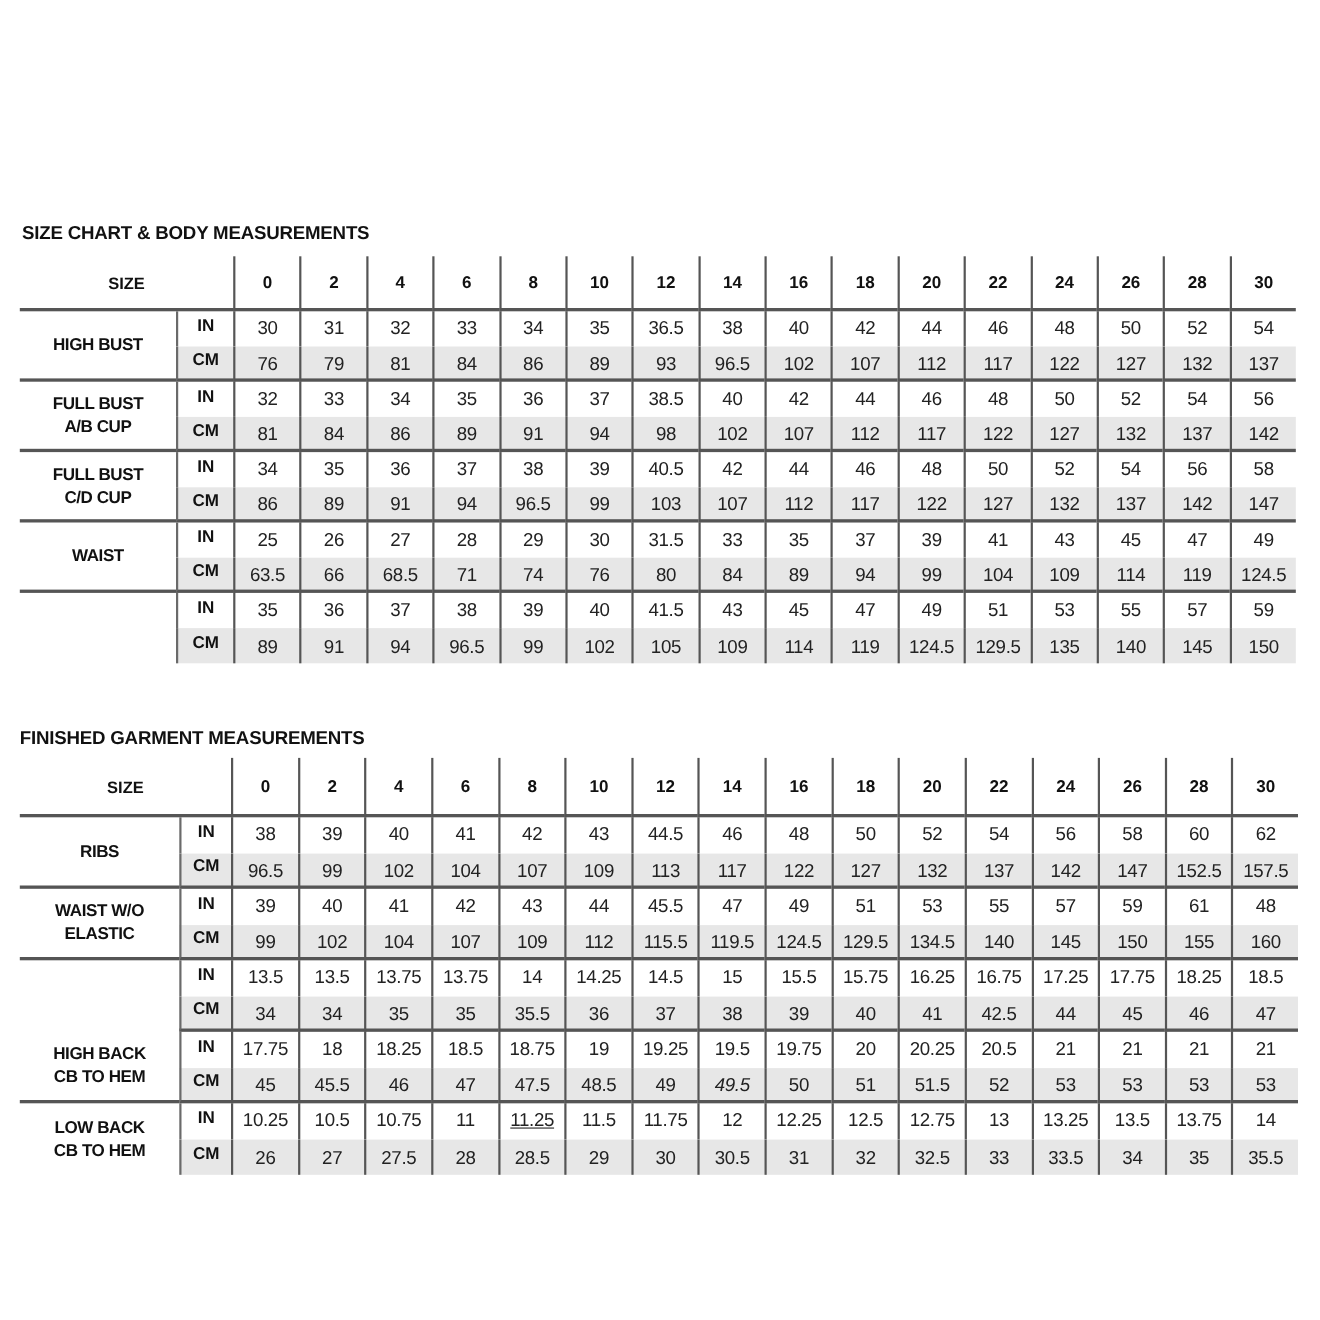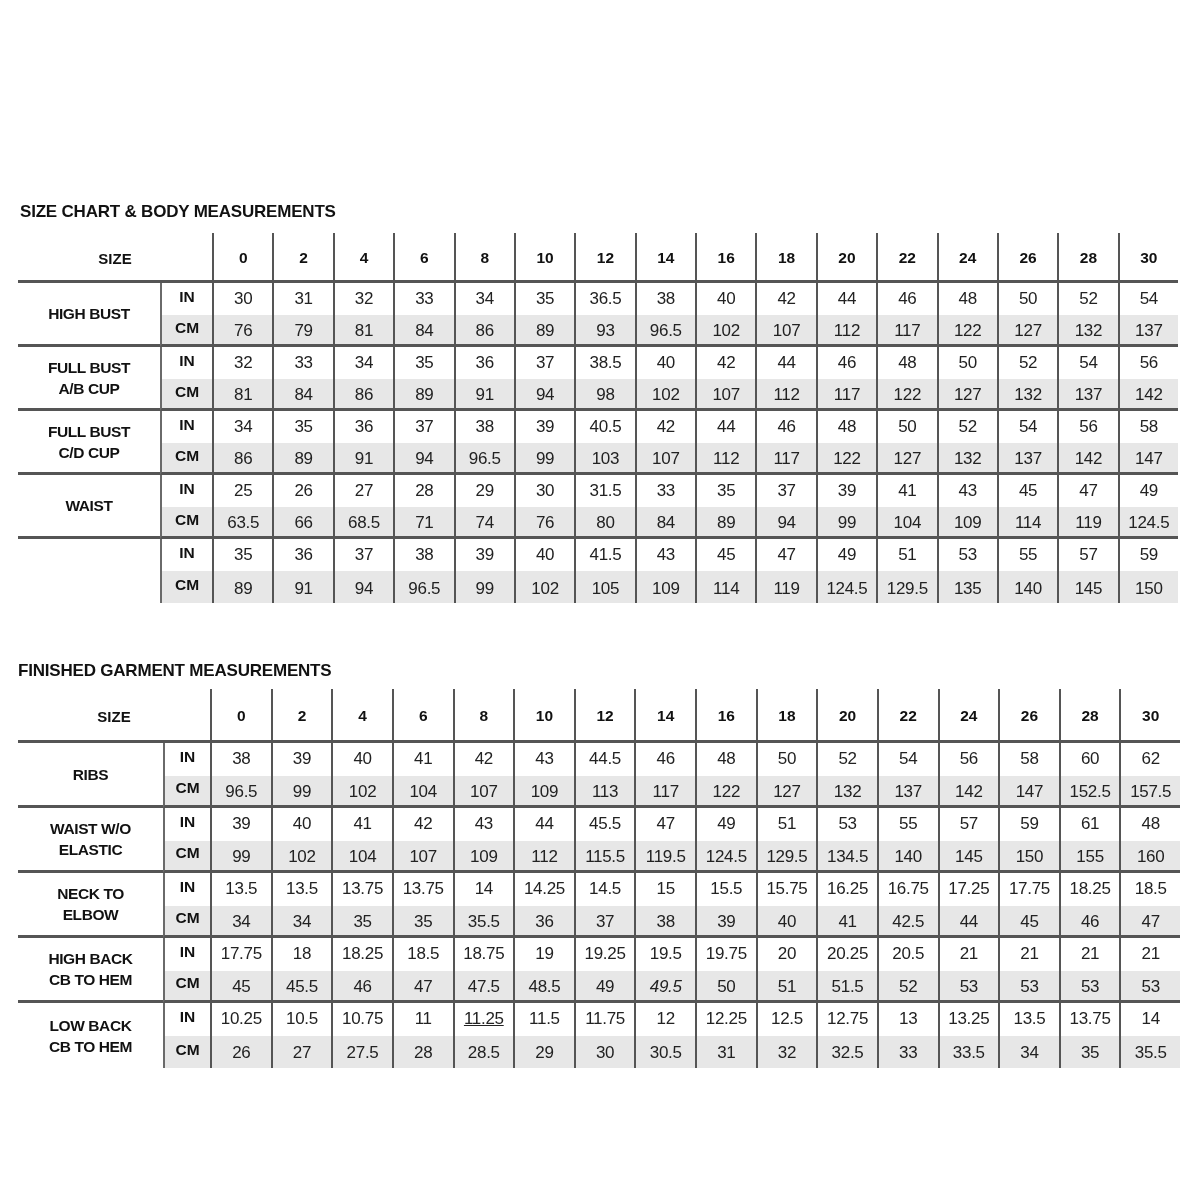--- a/index.html
+++ b/index.html
@@ -328,24 +328,20 @@
     <div class="cell val cm gray sep" style="grid-area: 5 / 9;">115.5</div>
     <div class="cell val cm gray sep" style="grid-area: 5 / 10; text-align: center;">119.5</div>
     <div class="cell val cm gray sep" style="grid-area: 5 / 11;">124.5</div>
     <div class="cell val cm gray sep" style="grid-area: 5 / 12;">129.5</div>
     <div class="cell val cm gray sep" style="grid-area: 5 / 13;">134.5</div>
     <div class="cell val cm gray sep" style="grid-area: 5 / 14;">140</div>
     <div class="cell val cm gray sep" style="grid-area: 5 / 15;">145</div>
     <div class="cell val cm gray sep" style="grid-area: 5 / 16;">150</div>
     <div class="cell val cm gray sep" style="grid-area: 5 / 17;">155</div>
     <div class="cell val cm gray sep" style="grid-area: 5 / 18;">160</div>
-    <div class="cell lbl" style="grid-area: 6 / 1 / span 2;">
-      <span>NECK TO</span>
-      <span>ELBOW</span>
-    </div>
     <div class="cell unit" style="grid-area: 6 / 2;">IN</div>
     <div class="cell val" style="grid-area: 6 / 3;">13.5</div>
     <div class="cell val" style="grid-area: 6 / 4;">13.5</div>
     <div class="cell val" style="grid-area: 6 / 5;">13.75</div>
     <div class="cell val" style="grid-area: 6 / 6;">13.75</div>
     <div class="cell val" style="grid-area: 6 / 7;">14</div>
     <div class="cell val" style="grid-area: 6 / 8;">14.25</div>
     <div class="cell val" style="grid-area: 6 / 9;">14.5</div>
     <div class="cell val" style="grid-area: 6 / 10;">15</div>
     <div class="cell val" style="grid-area: 6 / 11;">15.5</div>

